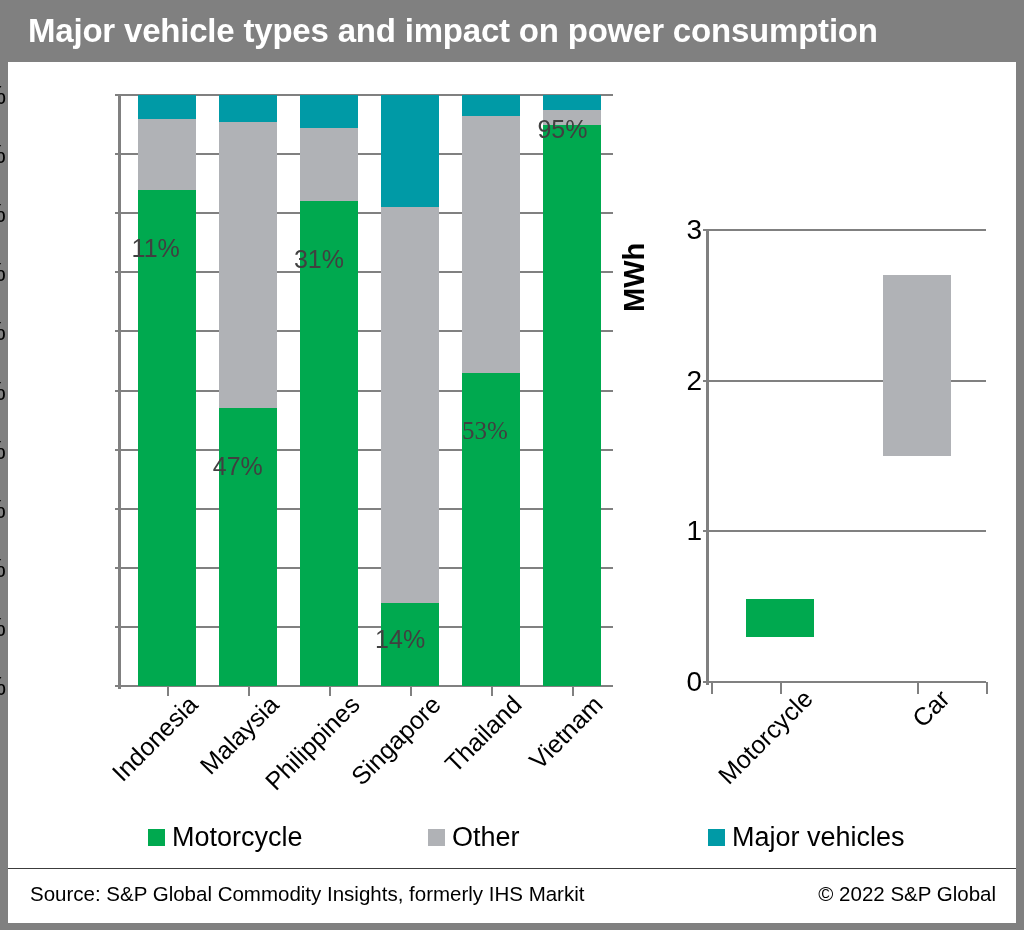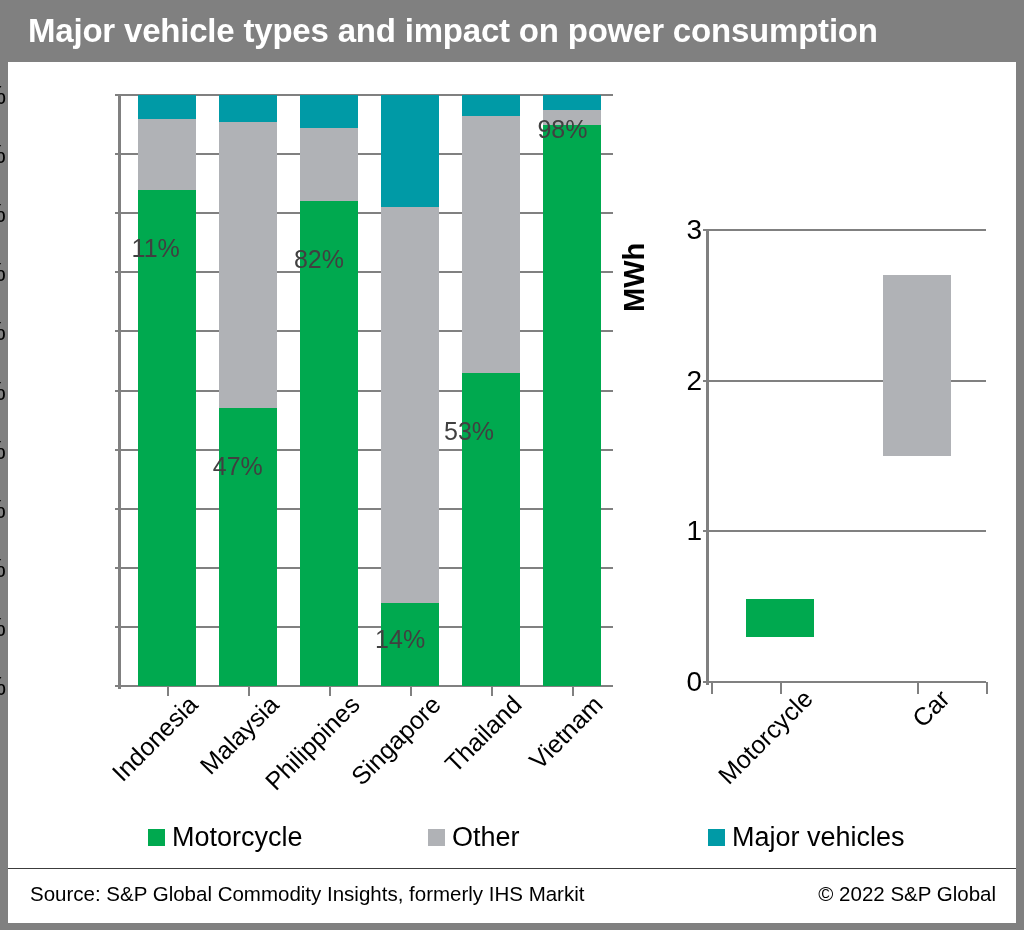--- a/index.html
+++ b/index.html
@@ -180,42 +180,42 @@
             <div class="seg gray" style="bottom: 277.77px; height: 286.635px;"></div>
             <div class="seg teal" style="bottom: 564.405px; height: 26.595px;"></div>
           </div>
           <div class="bar-label" style="top: 357.23px; left: 86.75px;">47%</div>
           <div class="xtick" style="left: 121.75px; top: 591px;"></div>
           <div class="bar" style="left: 173.917px; height: 591px;">
             <div class="seg green" style="bottom: 0px; height: 484.62px;"></div>
             <div class="seg gray" style="bottom: 484.62px; height: 73.875px;"></div>
             <div class="seg teal" style="bottom: 558.495px; height: 32.505px;"></div>
           </div>
-          <div class="bar-label" style="top: 150.38px; left: 167.917px;">82%</div>
+          <div class="bar-label" style="top: 150.38px; left: 167.917px;">31%</div>
           <div class="xtick" style="left: 202.917px; top: 591px;"></div>
           <div class="bar" style="left: 255.083px; height: 591px;">
             <div class="seg green" style="bottom: 0px; height: 82.74px;"></div>
             <div class="seg gray" style="bottom: 82.74px; height: 395.97px;"></div>
             <div class="seg teal" style="bottom: 478.71px; height: 112.29px;"></div>
           </div>
           <div class="bar-label" style="top: 530.26px; left: 249.083px;">14%</div>
           <div class="xtick" style="left: 284.083px; top: 591px;"></div>
           <div class="bar" style="left: 336.25px; height: 591px;">
             <div class="seg green" style="bottom: 0px; height: 313.23px;"></div>
             <div class="seg gray" style="bottom: 313.23px; height: 257.085px;"></div>
             <div class="seg teal" style="bottom: 570.315px; height: 20.685px;"></div>
           </div>
-          <div class="bar-label" style="top: 321.77px; left: 318px;">53%</div>
+          <div class="bar-label" style="top: 321.77px; left: 336px; font-family: Liberation Serif, serif;">53%</div>
           <div class="xtick" style="left: 365.25px; top: 591px;"></div>
           <div class="bar" style="left: 417.417px; height: 591px;">
             <div class="seg green" style="bottom: 0px; height: 561.45px;"></div>
             <div class="seg gray" style="bottom: 561.45px; height: 14.775px;"></div>
             <div class="seg teal" style="bottom: 576.225px; height: 14.775px;"></div>
           </div>
-          <div class="bar-label" style="top: 19.55px; left: 411.417px;">98%</div>
+          <div class="bar-label" style="top: 19.55px; left: 411.417px;">95%</div>
           <div class="xtick" style="left: 446.417px; top: 591px;"></div>
         </div>
       <div class="l-ylab-wrap" id="l-ylabs">
           <div class="ylab" style="top: 591px;">0%</div>
           <div class="ylab" style="top: 531.9px;">10%</div>
           <div class="ylab" style="top: 472.8px;">20%</div>
           <div class="ylab" style="top: 413.7px;">30%</div>
           <div class="ylab" style="top: 354.6px;">40%</div>
           <div class="ylab" style="top: 295.5px;">50%</div>
           <div class="ylab" style="top: 236.4px;">60%</div>

